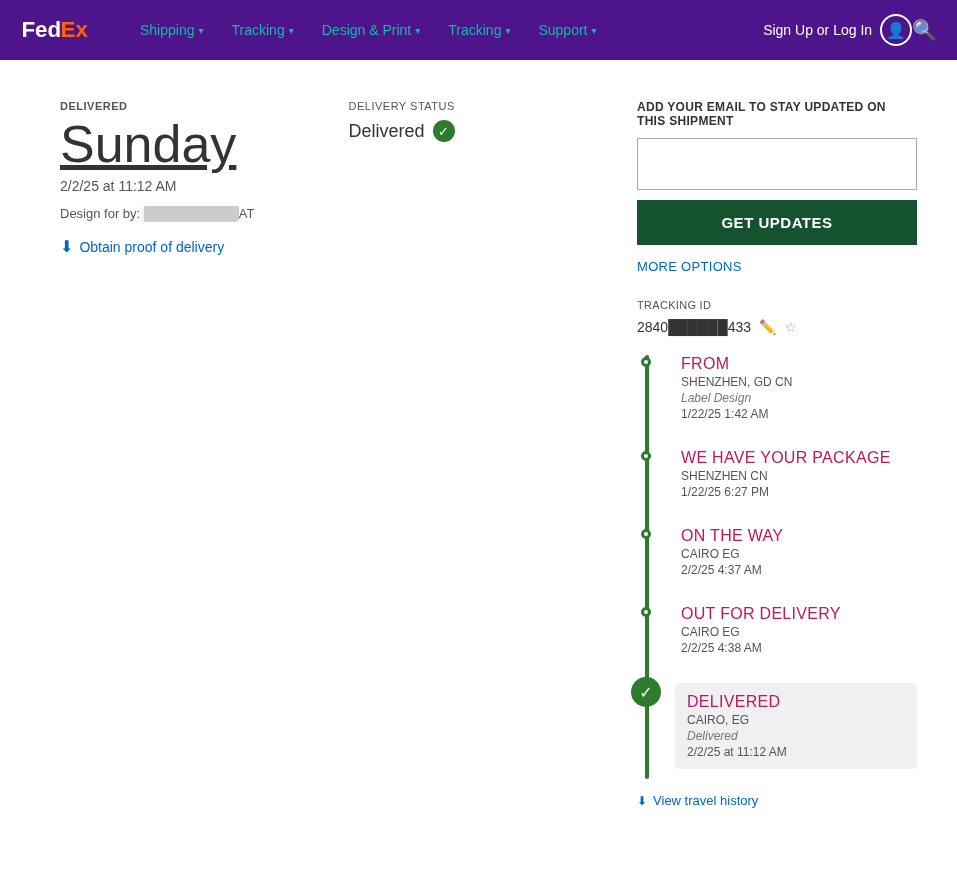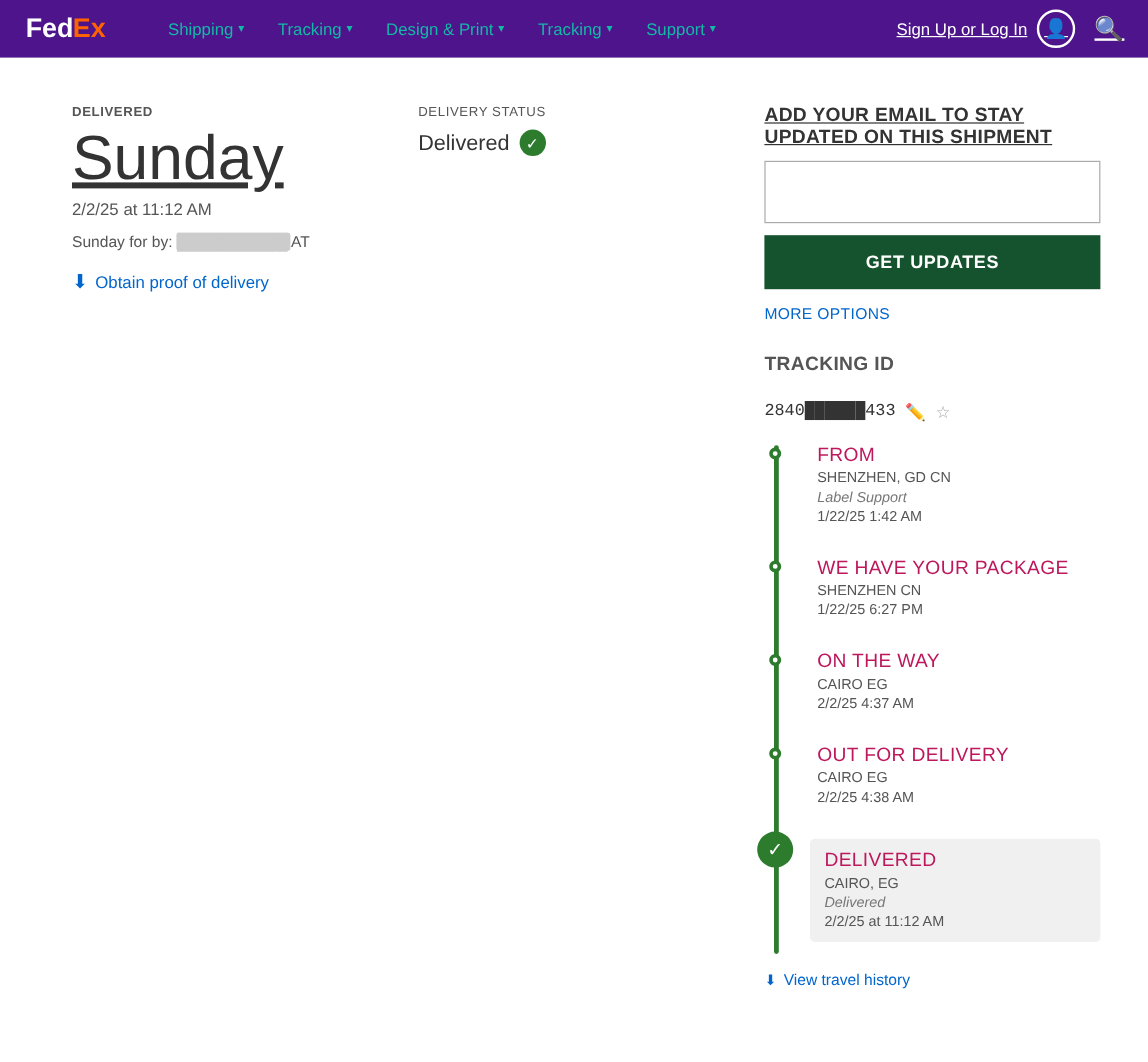--- a/index.html
+++ b/index.html
@@ -3,21 +3,21 @@
   <meta charset="utf-8">
   <style>
     * { box-sizing: border-box; margin: 0; padding: 0; }
     body { font-family: Arial, sans-serif; background: #fff; color: #333; }
 
     
     nav {
       background: #4d148c;
       display: flex;
       align-items: center;
-      height: 48px;
+      height: 60px;
       padding: 0 20px;
       gap: 0;
     }
     .nav-logo {
       margin-right: 24px;
       font-size: 0;
     }
     .nav-logo svg { height: 28px; width: auto; }
     .nav-items {
       display: flex;
@@ -32,24 +32,22 @@
       cursor: pointer;
       display: flex;
       align-items: center;
       gap: 4px;
       white-space: nowrap;
     }
     .nav-chevron { font-size: 10px; }
     .nav-right {
       display: flex;
       align-items: center;
-      gap: 16px;
       color: #fff;
       font-size: 14px;
-      text-decoration: underline;
     }
     .nav-signin {
       display: flex;
       align-items: center;
       gap: 8px;
       cursor: pointer;
     }
     .nav-signin-circle {
       width: 32px; height: 32px;
       border: 2px solid #fff;
@@ -135,27 +133,26 @@
       color: #fff;
       font-size: 13px;
     }
 
     
     .right-panel {
       width: 280px;
       flex-shrink: 0;
     }
     .email-section-title {
-      font-size: 16px;
+      font-size: 12px;
       font-weight: bold;
       color: #333;
       text-transform: uppercase;
       letter-spacing: 0.3px;
       margin-bottom: 10px;
-      text-decoration: underline;
     }
     .email-input {
       width: 100%;
       border: 1px solid #aaa;
       padding: 8px 10px;
       font-size: 14px;
       margin-bottom: 10px;
       height: 52px;
       outline: none;
     }
@@ -175,38 +172,37 @@
       font-size: 13px;
       font-weight: normal;
       color: #0066cc;
       cursor: pointer;
       text-decoration: none;
       letter-spacing: 0.3px;
     }
 
     
     .tracking-id-label {
-      font-size: 16px;
-      font-weight: bold;
+      font-size: 11px;
+      font-weight: normal;
       color: #555;
       text-transform: uppercase;
       letter-spacing: 0.3px;
       margin-top: 24px;
-      margin-bottom: 22px;
+      margin-bottom: 8px;
     }
     .tracking-id-row {
       display: flex;
       align-items: center;
       gap: 8px;
       margin-bottom: 20px;
     }
     .tracking-id-value {
       font-size: 14px;
       color: #333;
-      font-family: Liberation Mono, monospace;
     }
     .edit-icon, .star-icon {
       color: #aaa;
       font-size: 14px;
       cursor: pointer;
     }
 
     
     .timeline {
       position: relative;
@@ -334,21 +330,21 @@
   </div>
 </nav>
 
 <div class="main-content">
 
   <div class="left-panel">
     <div class="delivered-label">DELIVERED</div>
     <div class="delivery-day">Sunday</div>
     <div class="delivery-datetime">2/2/25 at 11:12 AM</div>
     <div class="signed-for">
-      <span>Sunday for by:</span>
+      <span>Design for by:</span>
       <span style="background:#ccc;color:#ccc;border-radius:2px;"> ██████████ </span>
       <span>AT</span>
     </div>
     <a class="proof-link">
       <span class="download-icon">⬇</span>
       <span>Obtain proof of delivery</span>
     </a>
   </div>
 
   <div class="center-panel">
@@ -374,21 +370,21 @@
     </div>
 
     
     <div class="timeline">
       <div class="timeline-line"></div>
 
       <div class="timeline-item">
         <div class="timeline-dot"></div>
         <div class="timeline-event-title">FROM</div>
         <div class="timeline-location">SHENZHEN, GD CN</div>
-        <div class="timeline-sublabel">Label Support</div>
+        <div class="timeline-sublabel">Label Design</div>
         <div class="timeline-time">1/22/25 1:42 AM</div>
       </div>
 
       <div class="timeline-item">
         <div class="timeline-dot"></div>
         <div class="timeline-event-title">WE HAVE YOUR PACKAGE</div>
         <div class="timeline-location">SHENZHEN CN</div>
         <div class="timeline-time">1/22/25 6:27 PM</div>
       </div>
 

